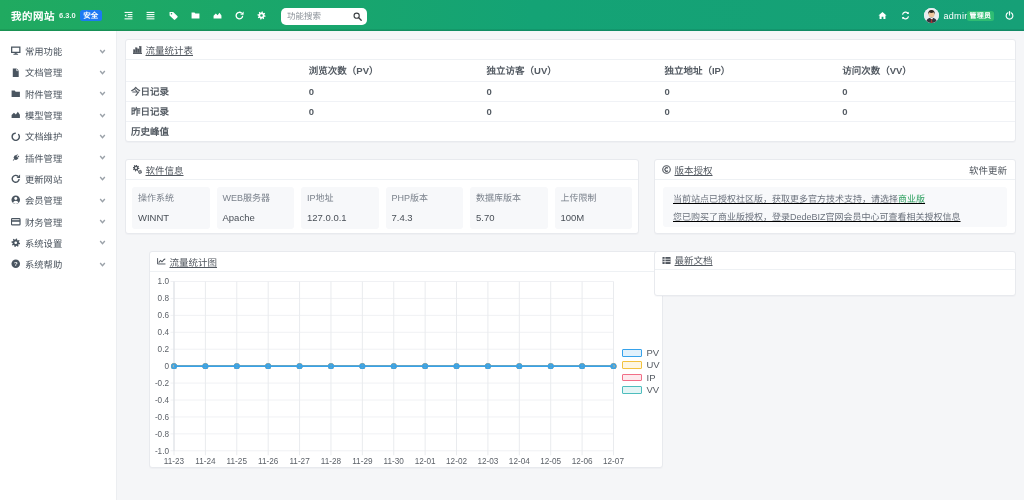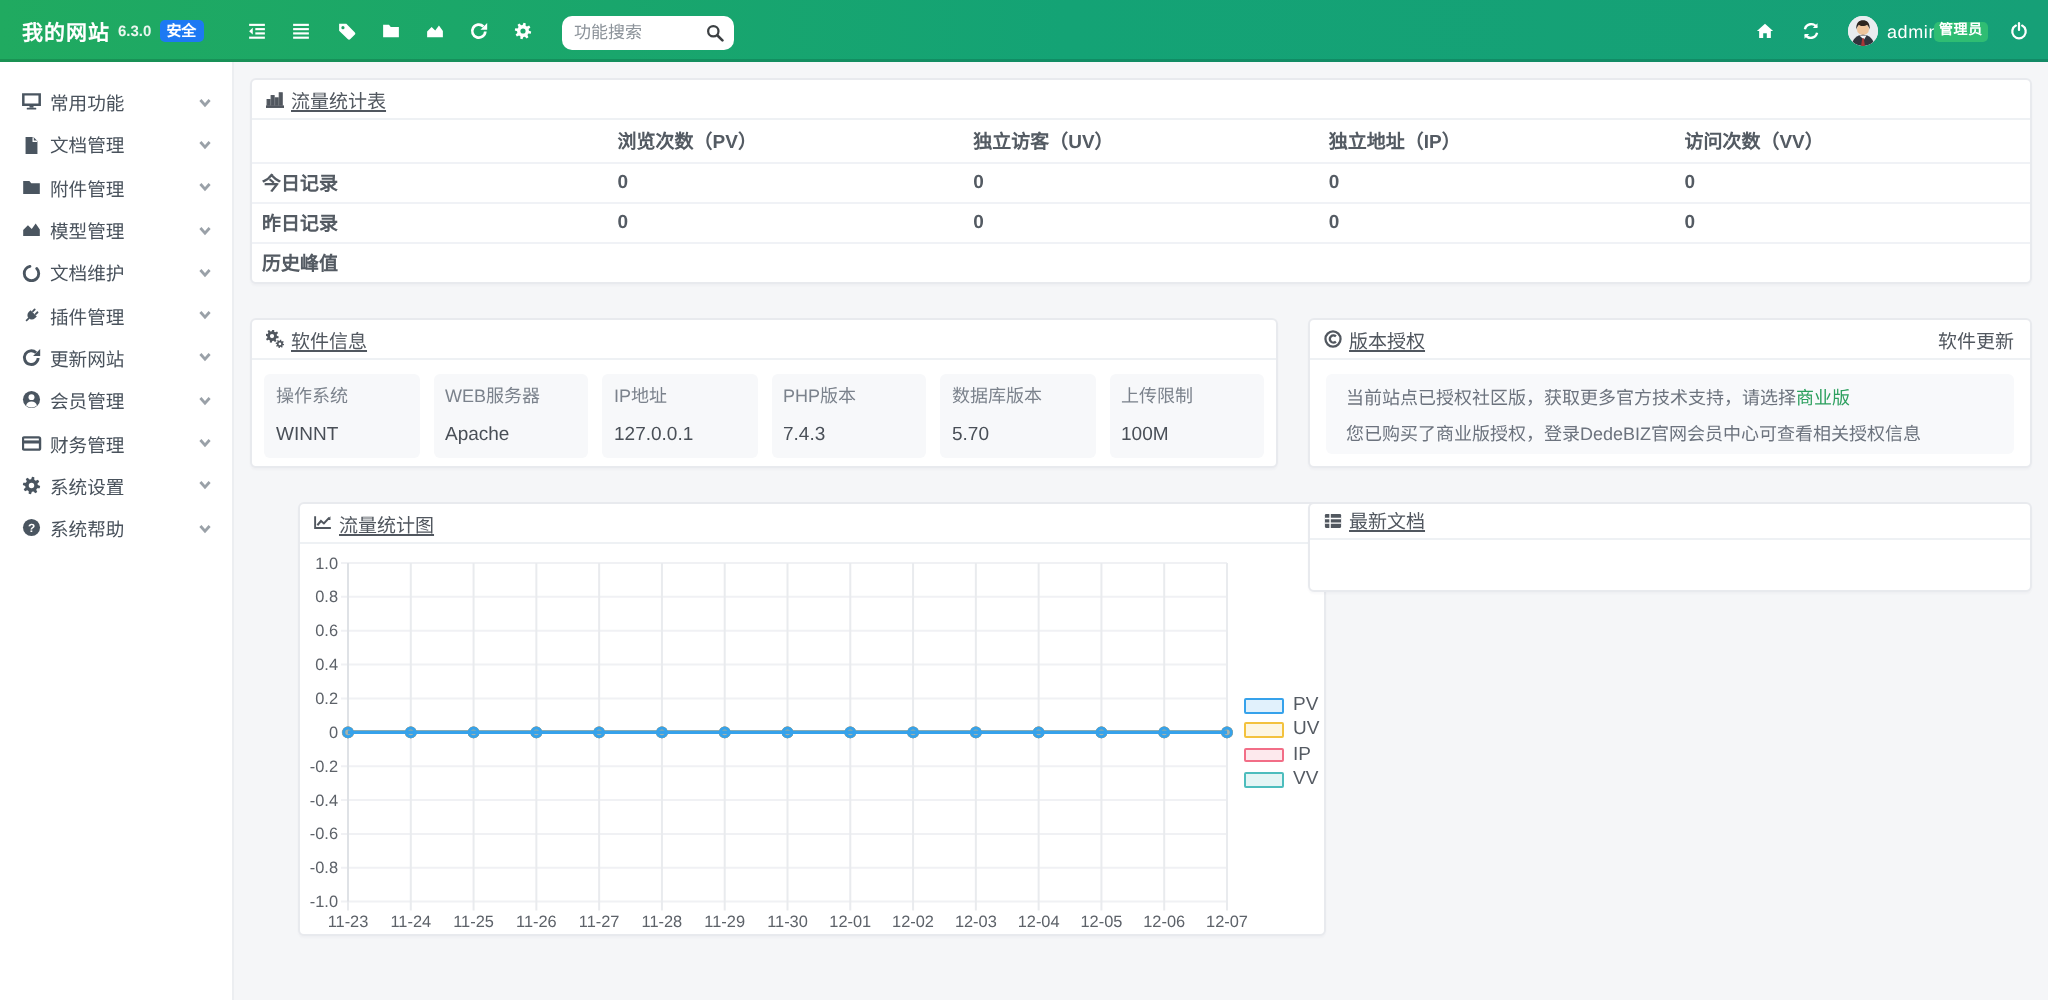--- a/index.html
+++ b/index.html
@@ -62,21 +62,21 @@
   .t-table thead th { border-top:none; height:21px; }
 
   #card-soft { left:125px; top:159px; width:514px; height:75px; }
   .soft-box { position:absolute; top:26.5px; width:77.5px; height:42px; background:#f7f8fa; border-radius:3px;
     padding:6px 0 0 6px; }
   .soft-label { font-size:9px; color:#7b828c; line-height:11px; }
   .soft-value { font-size:9.5px; color:#494f57; line-height:11px; margin-top:8.5px; }
 
   #card-license { left:654px; top:159px; width:362px; height:75px; }
   .lic-box { position:absolute; left:8px; top:27px; width:344px; height:40px; background:#f8f9fb;
-    border-radius:3px; padding:2.5px 10px 0 10px; }
+    border-radius:3px; padding:2.5px 10px 0 10px;text-decoration:underline; }
   .lic-line { font-size:9px; color:#6c737e; line-height:18px; white-space:nowrap; }
   .lic-line .green { color:var(--link-green,#2da05f); cursor:pointer; }
 
   #card-chart { left:125px; top:251px; width:514px; height:217px;margin-left:24px; }
   #chart-svg { position:absolute; left:0; top:0; }
   .legend { position:absolute; left:472px; top:94.6px; }
   .legend-row { display:flex; align-items:center; height:12.4px; }
   .legend-box { width:20px; height:7.5px; border:1.5px solid; flex:none; border-radius:1px; }
   .legend-label { font-size:9.5px; color:#555b63; margin-left:4.5px; line-height:1; }
 

